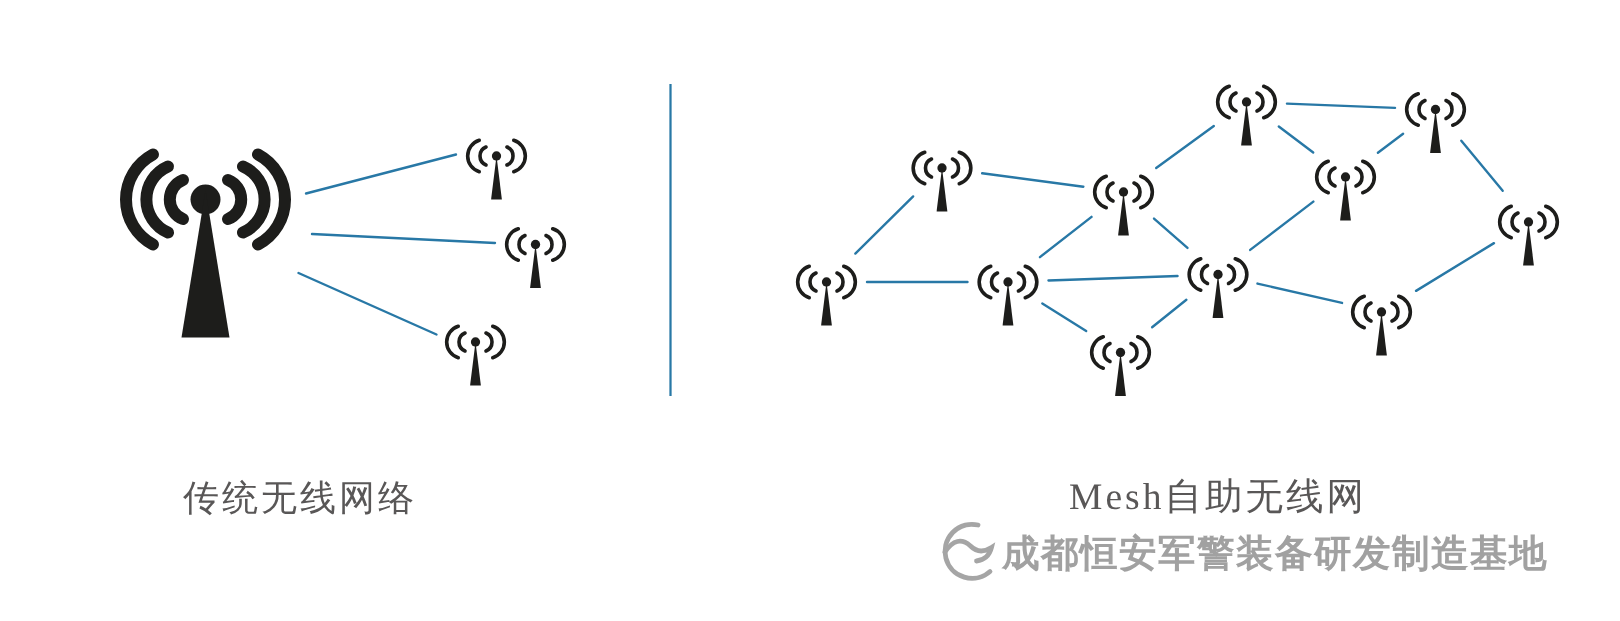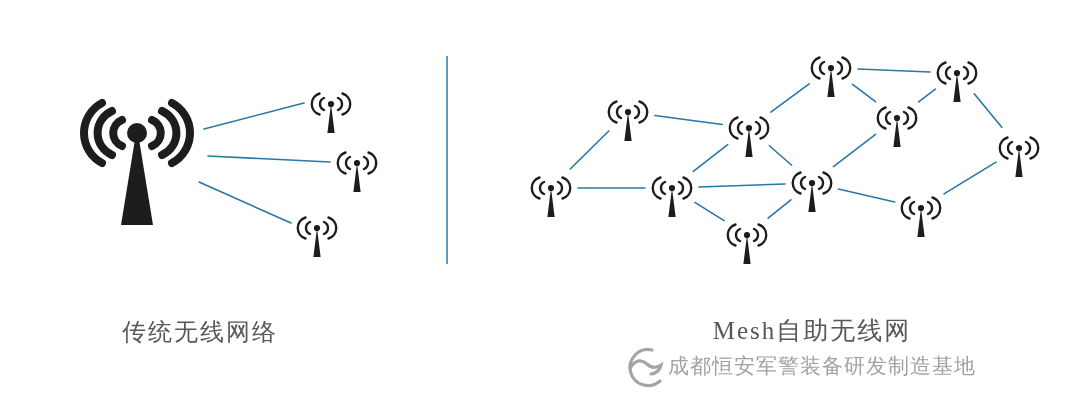--- a/index.html
+++ b/index.html
@@ -25,22 +25,22 @@
     font-size:24px;
     letter-spacing:2px;
     white-space:nowrap;
   }
   .net-label.left{left:200px;top:316px;}
   .net-label.right{left:812px;top:314px;font-size:25px;font-family:Liberation Serif, serif;}
   .watermark{
     position:absolute;
     left:668px;top:352px;
     color:var(--wm);
-    font-size:21px;
-    font-weight:400;
+    font-size:25px;
+    font-weight:700;
     letter-spacing:1px;
     white-space:nowrap;
     opacity:.95;
   }
 </style>
 </head>
 <body>
 
 <div class="stage" style="--link: #2878a6; --icon: #1d1d1b; --label: #595757; --wm: #9c9c9c;">
 

